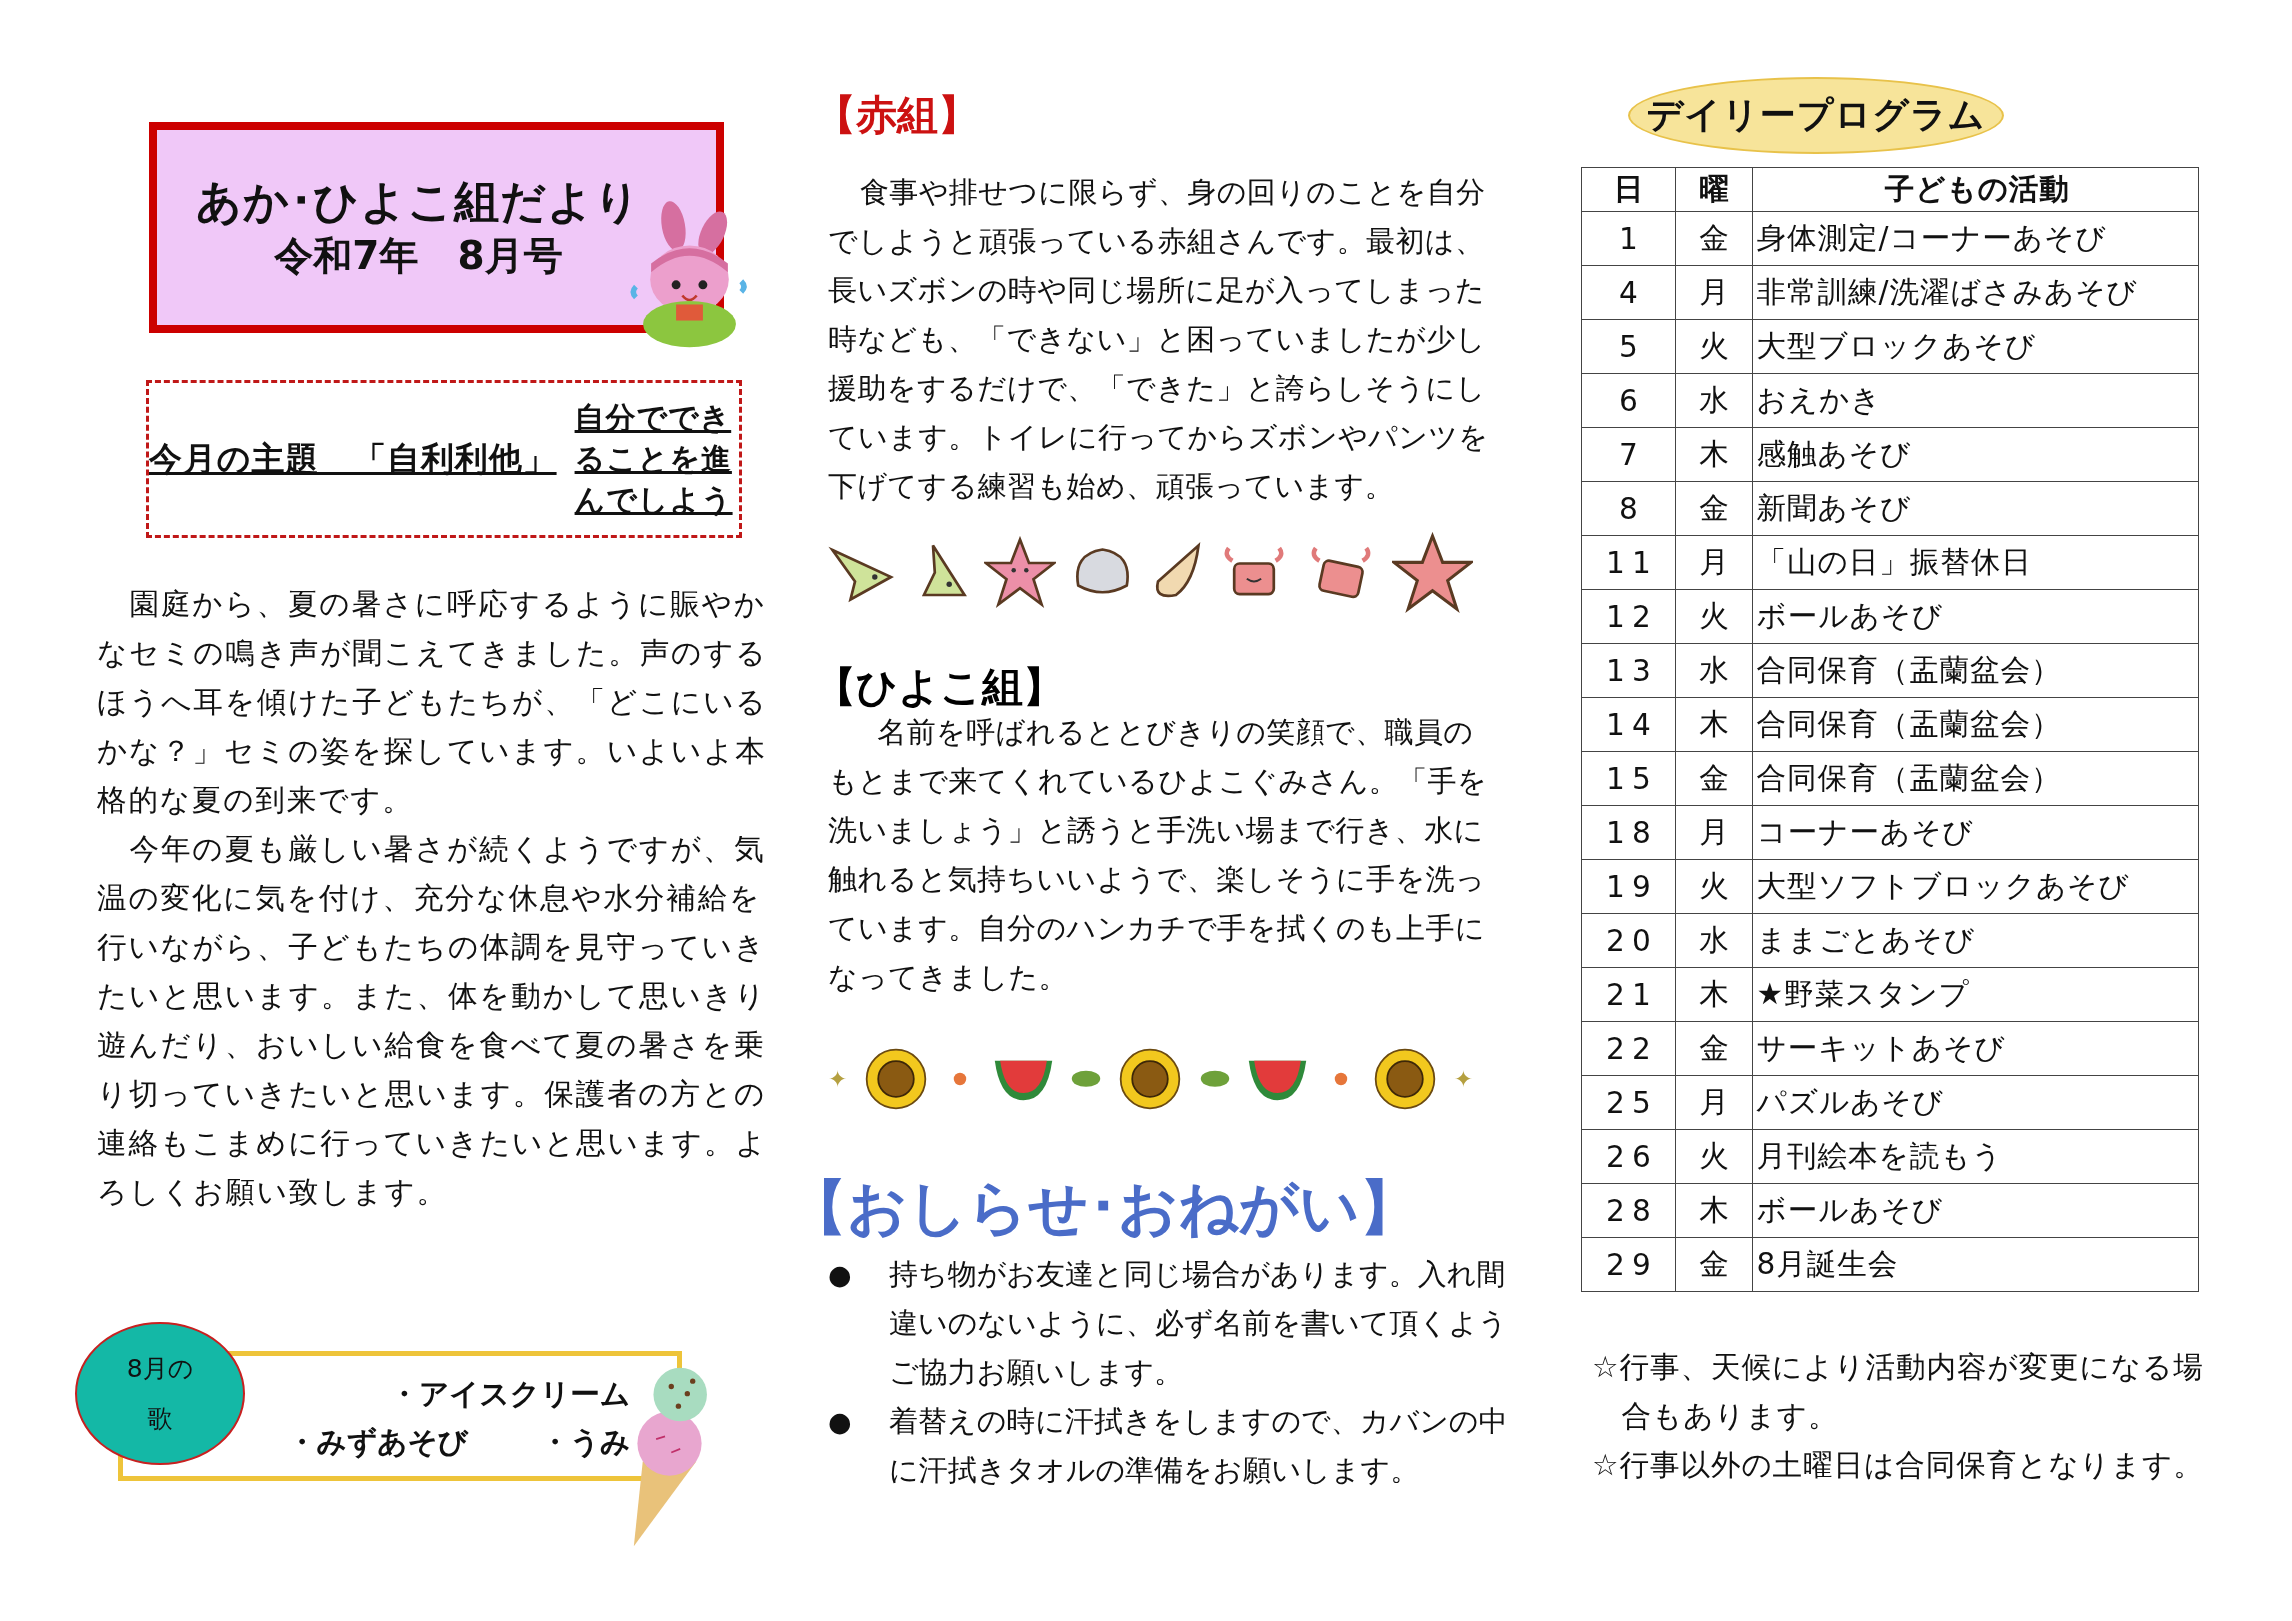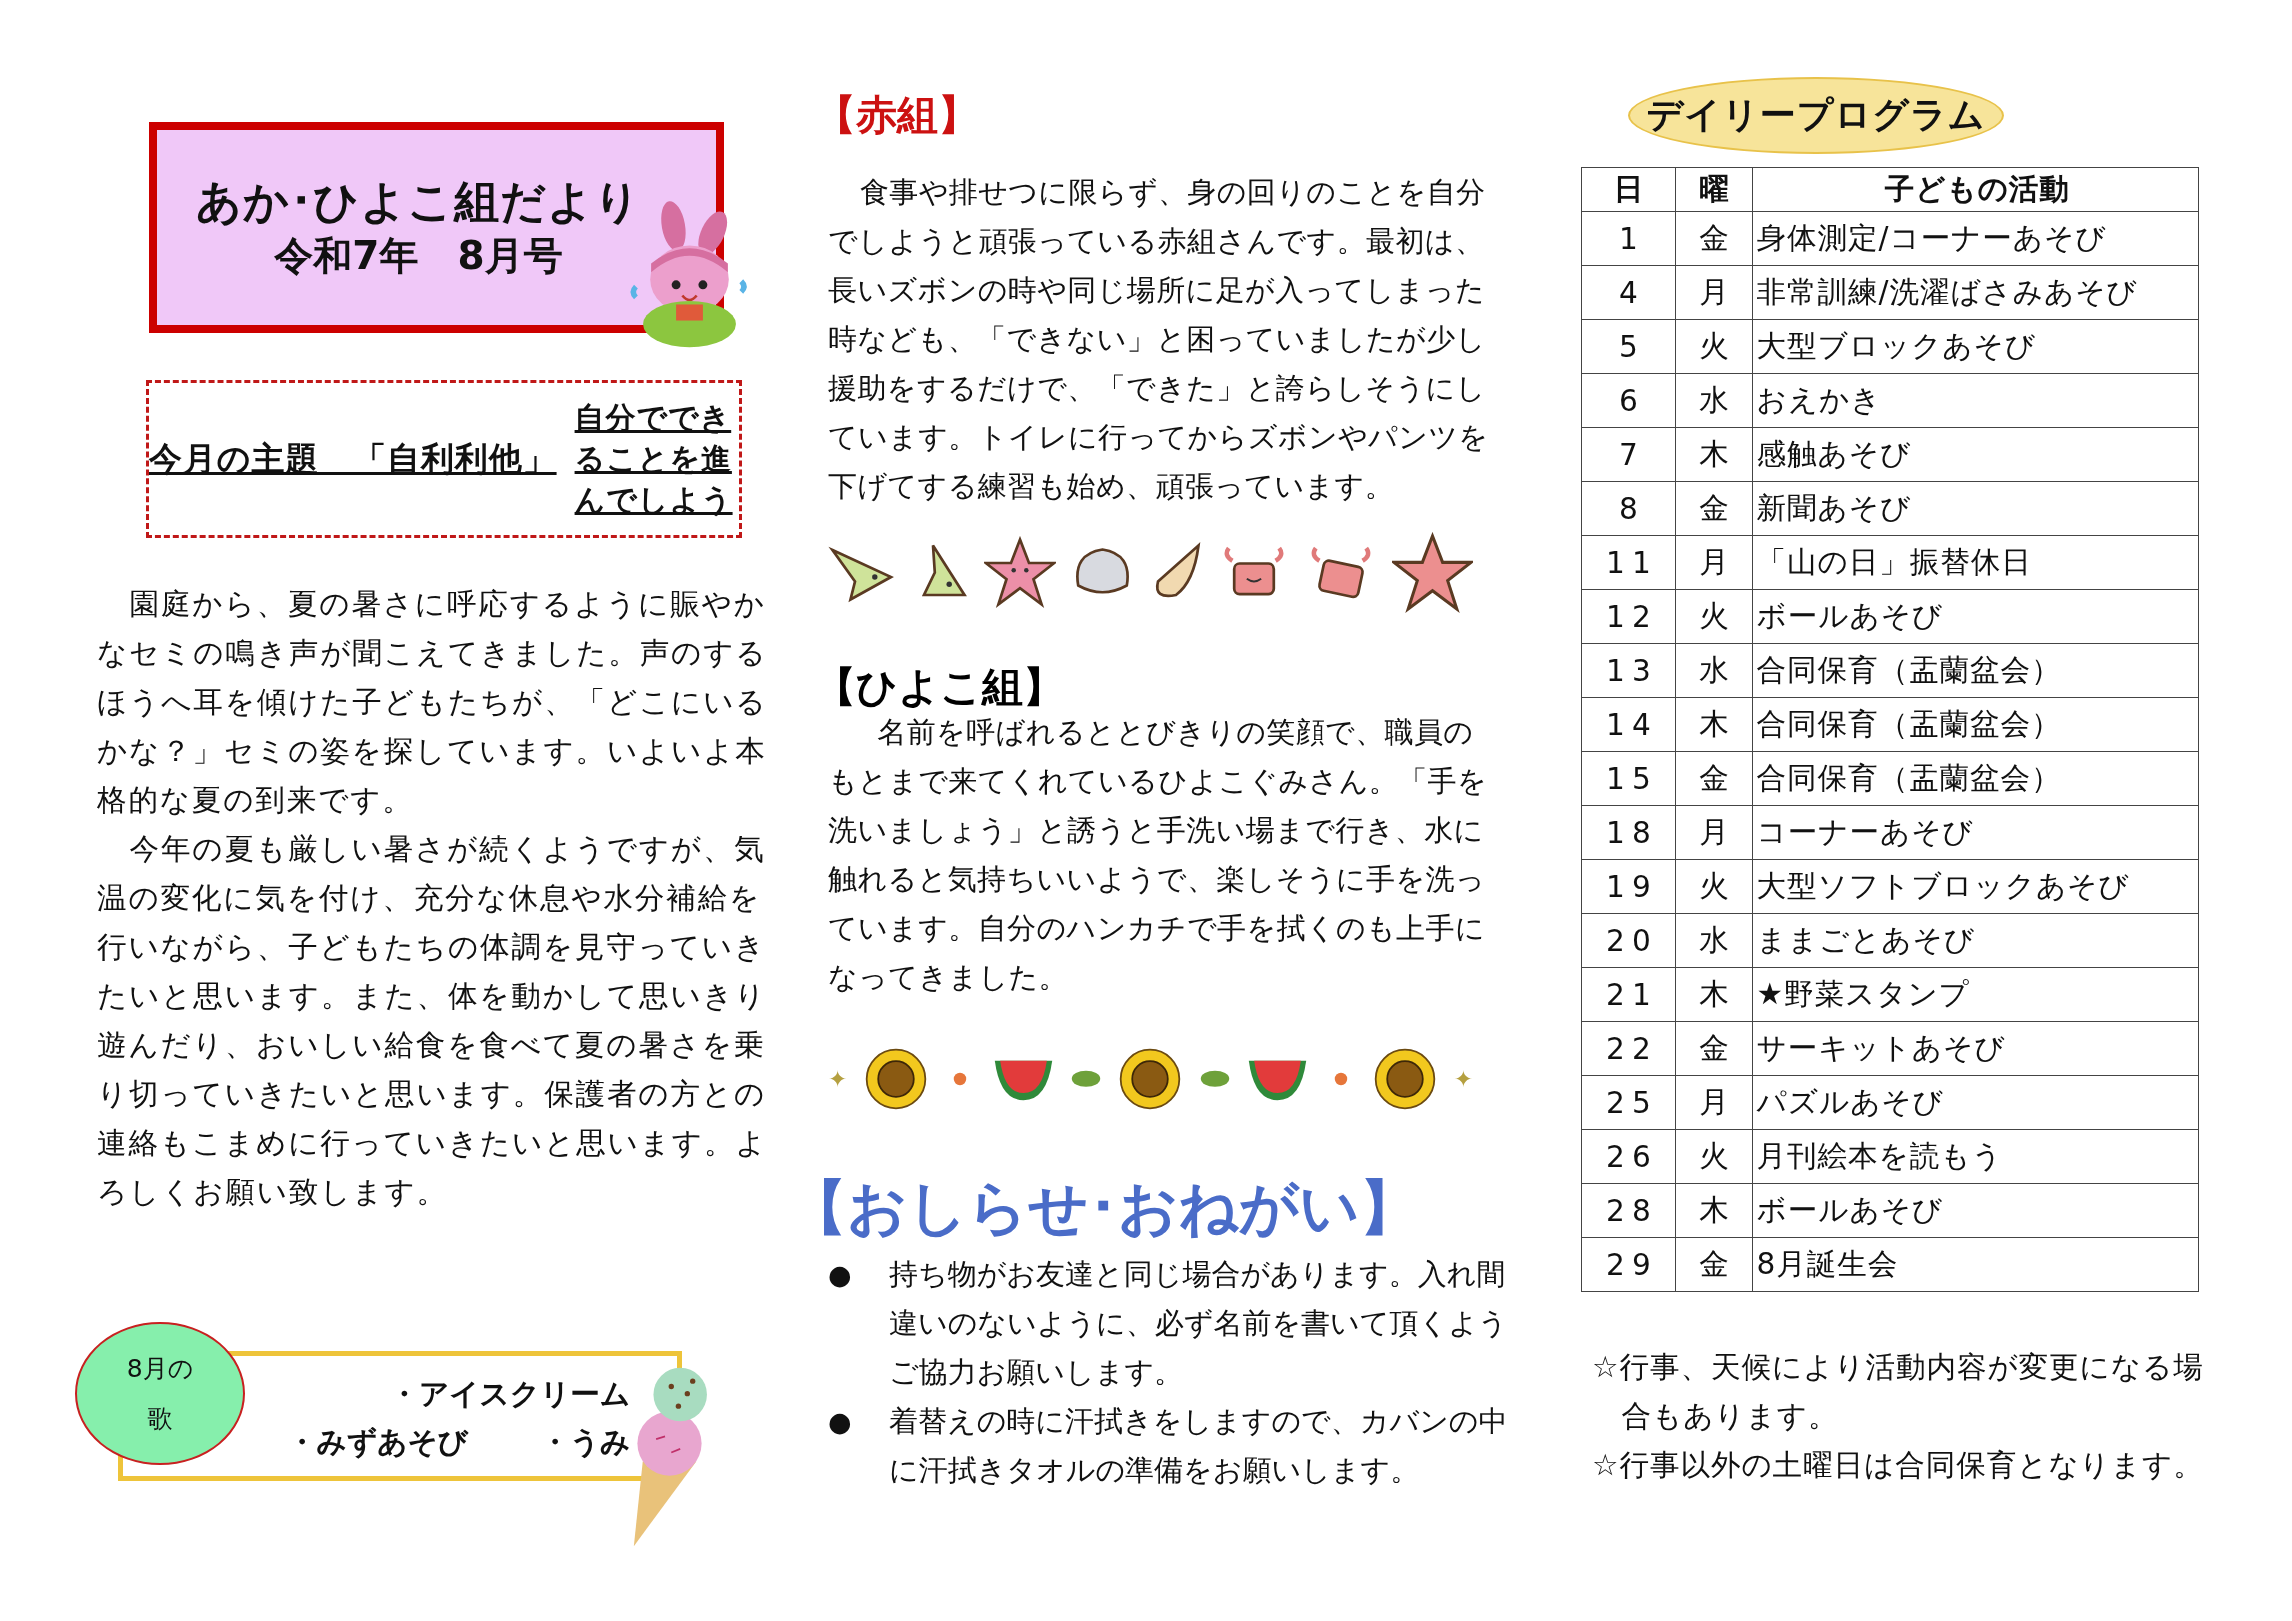--- a/index.html
+++ b/index.html
@@ -33,21 +33,21 @@
     font-size: 29.6px; line-height: 49px; letter-spacing: 1.8px;
   }
   .left-body p { text-indent: 1.1em; }
 
   .song-frame {
     left: 118px; top: 1351px; width: 564px; height: 130px;
     border: 5.4px solid #eec43a; background: #fff;
   }
   .song-circle {
     left: 75px; top: 1322px; width: 170px; height: 143px; border-radius: 50%;
-    background: #86efac; border: 2.7px solid #c82020;
+    background: #14b8a6; border: 2.7px solid #c82020;
     display: flex; flex-direction: column; align-items: center; justify-content: center;
     font-size: 25px; line-height: 50px;
   }
   .song-list { left: 287px; top: 1370px; font-size: 29.6px; font-weight: bold; line-height: 48px; text-align: right; }
   .song-row2 { display: flex; gap: 72px; }
   .icecream { left: 616px; top: 1354px; width: 107px; height: 197px; }
 
   
   .section-head { font-size: 41px; font-weight: bold; text-align: left; width: 681px; }
   .aka-head { left: 815px; top: 88px; color: #cc1111; }

